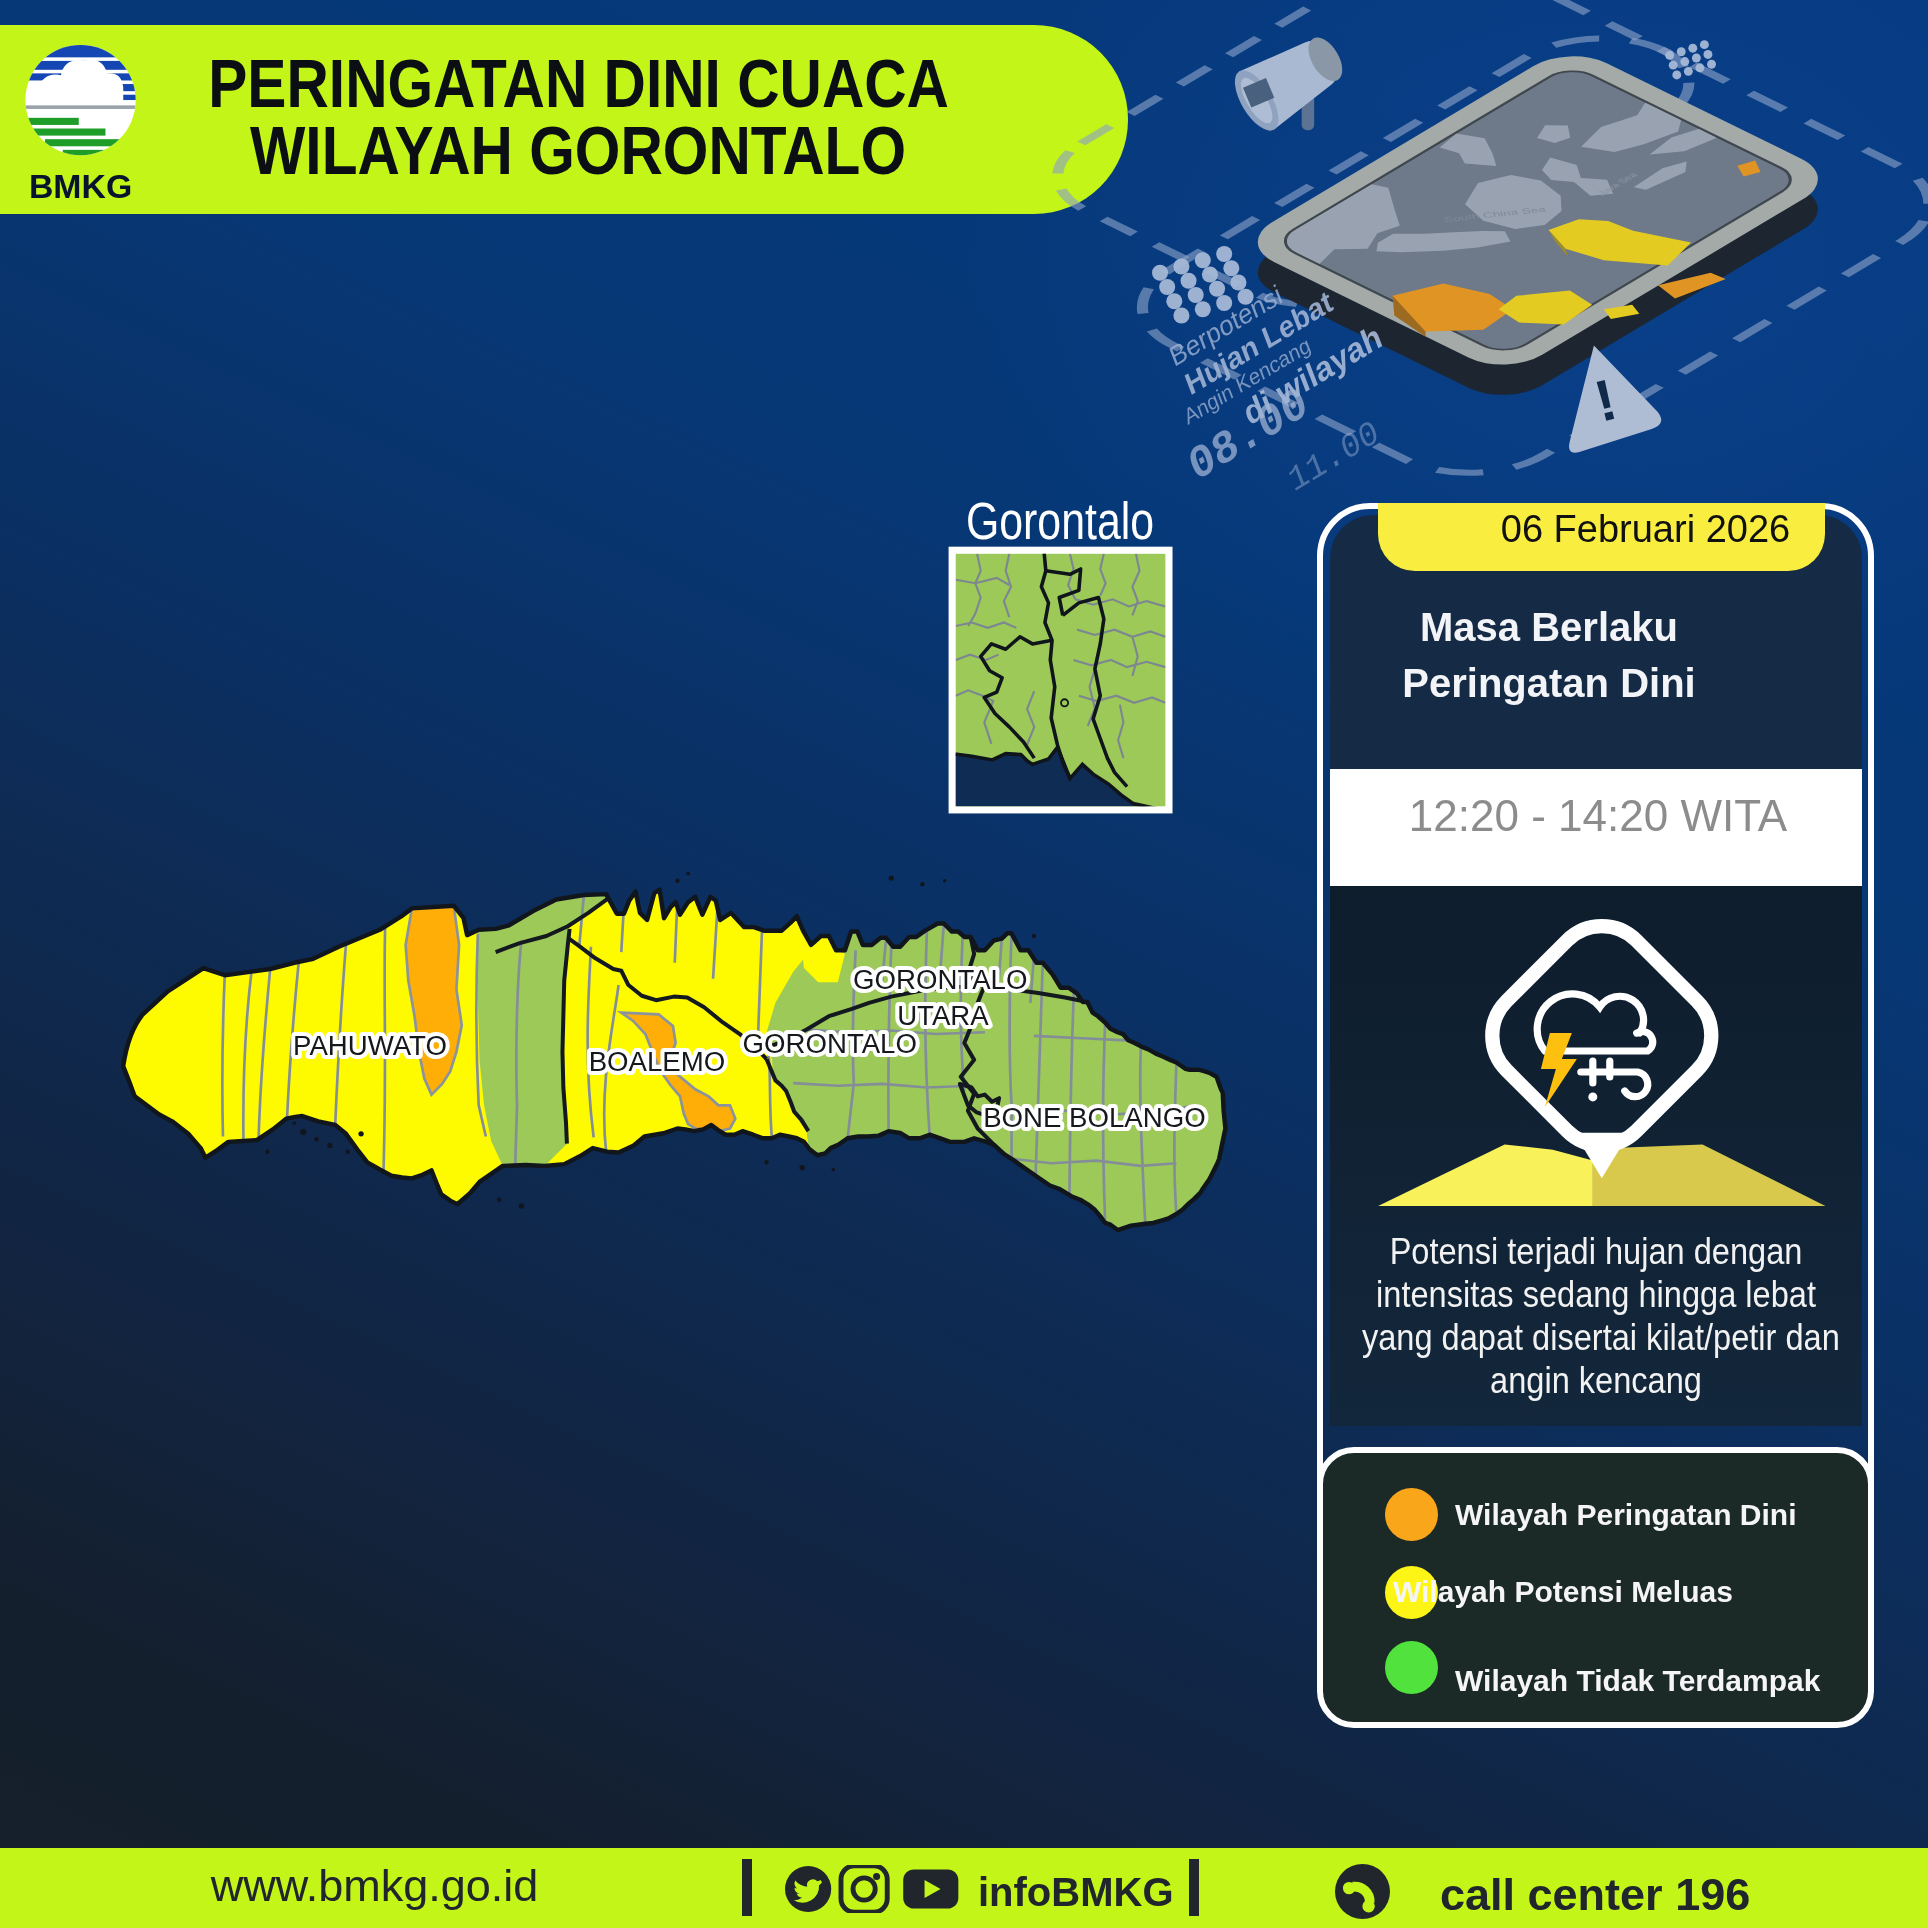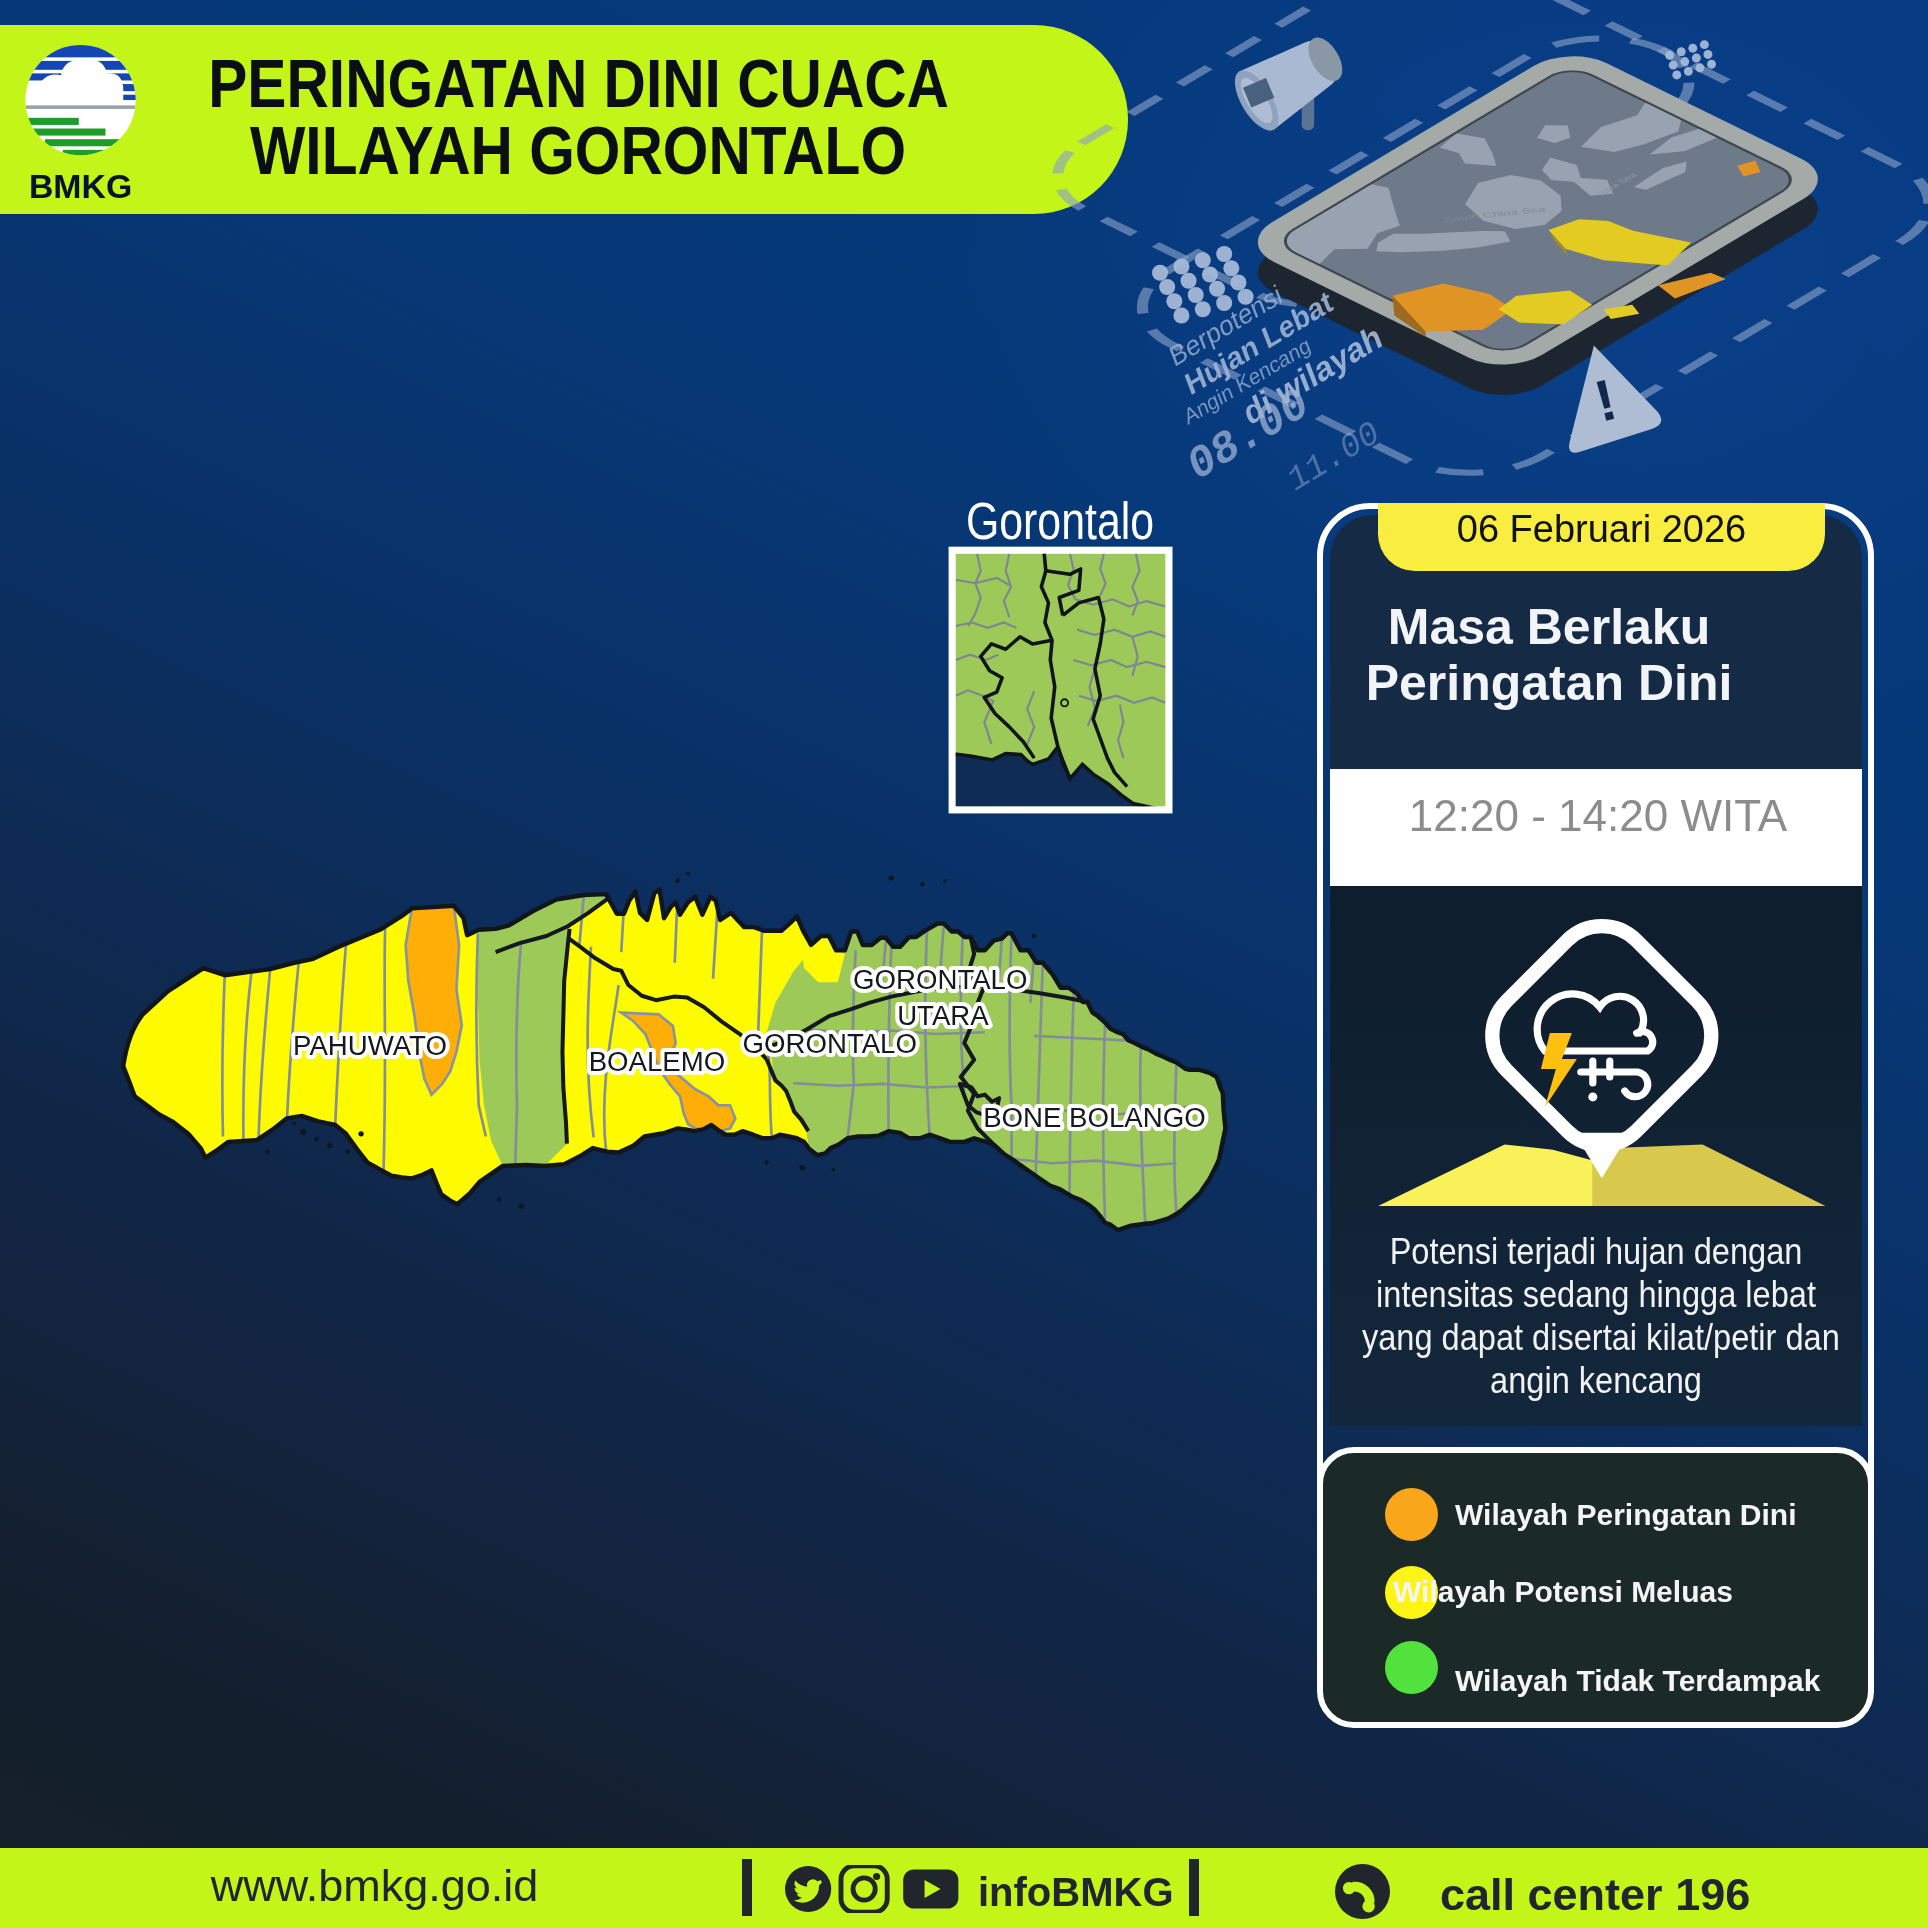--- a/index.html
+++ b/index.html
@@ -328,23 +328,23 @@
    <text x="1228" y="324">BONE BOLANGO</text>
   </g>
  </g>
 </svg>
 
 <div class="abs" style="left:1317px;top:503px;width:557px;height:1225px;border:6.2px solid #ffffff;border-radius:53px;box-sizing:border-box;"></div>
 
 <div class="abs" style="left:1330px;top:515px;width:532px;height:254px;background:#152a45;border-radius:43px 43px 0 0;"></div>
 
 <div class="abs" style="left:1378px;top:503px;width:447px;height:68px;background:#f9ee3f;border-radius:0 0 37px 37px;"></div>
-<div class="abs" style="left:1378px;top:508px;width:447px;text-align:center;color:#111111;font-size:38px;">06 Februari 2026</div>
-
-<div class="abs" style="left:1330px;top:599px;width:438px;text-align:center;color:#f2f4f8;font-size:50px;font-weight:bold;line-height:56px;">Masa Berlaku<br>Peringatan Dini</div>
+<div class="abs" style="left:1422px;top:508px;width:447px;text-align:center;color:#111111;font-size:38px;">06 Februari 2026</div>
+
+<div class="abs" style="left:1330px;top:599px;width:438px;text-align:center;color:#f2f4f8;font-size:40px;font-weight:bold;line-height:56px;">Masa Berlaku<br>Peringatan Dini</div>
 
 <div class="abs" style="left:1330px;top:769px;width:532px;height:117px;background:#ffffff;"></div>
 <div class="abs" style="left:1330px;top:791px;width:536px;text-align:center;color:#8c8c8c;font-size:44px;">12:20 - 14:20 WITA</div>
 
 <div class="abs" style="left:1330px;top:886px;width:532px;height:540px;background:linear-gradient(180deg,#0e1d2c 0%,#13273c 100%);"></div>
 
 <svg class="abs" style="left:1330px;top:886px;" width="532" height="540" viewBox="0 0 597 606">
  <g id="iconpanel" transform="translate(-1492,-994)">
 
   <polygon points="1546,1353 1688,1284 1742,1290 1787,1302 1787,1353" fill="#f8f159"></polygon>

